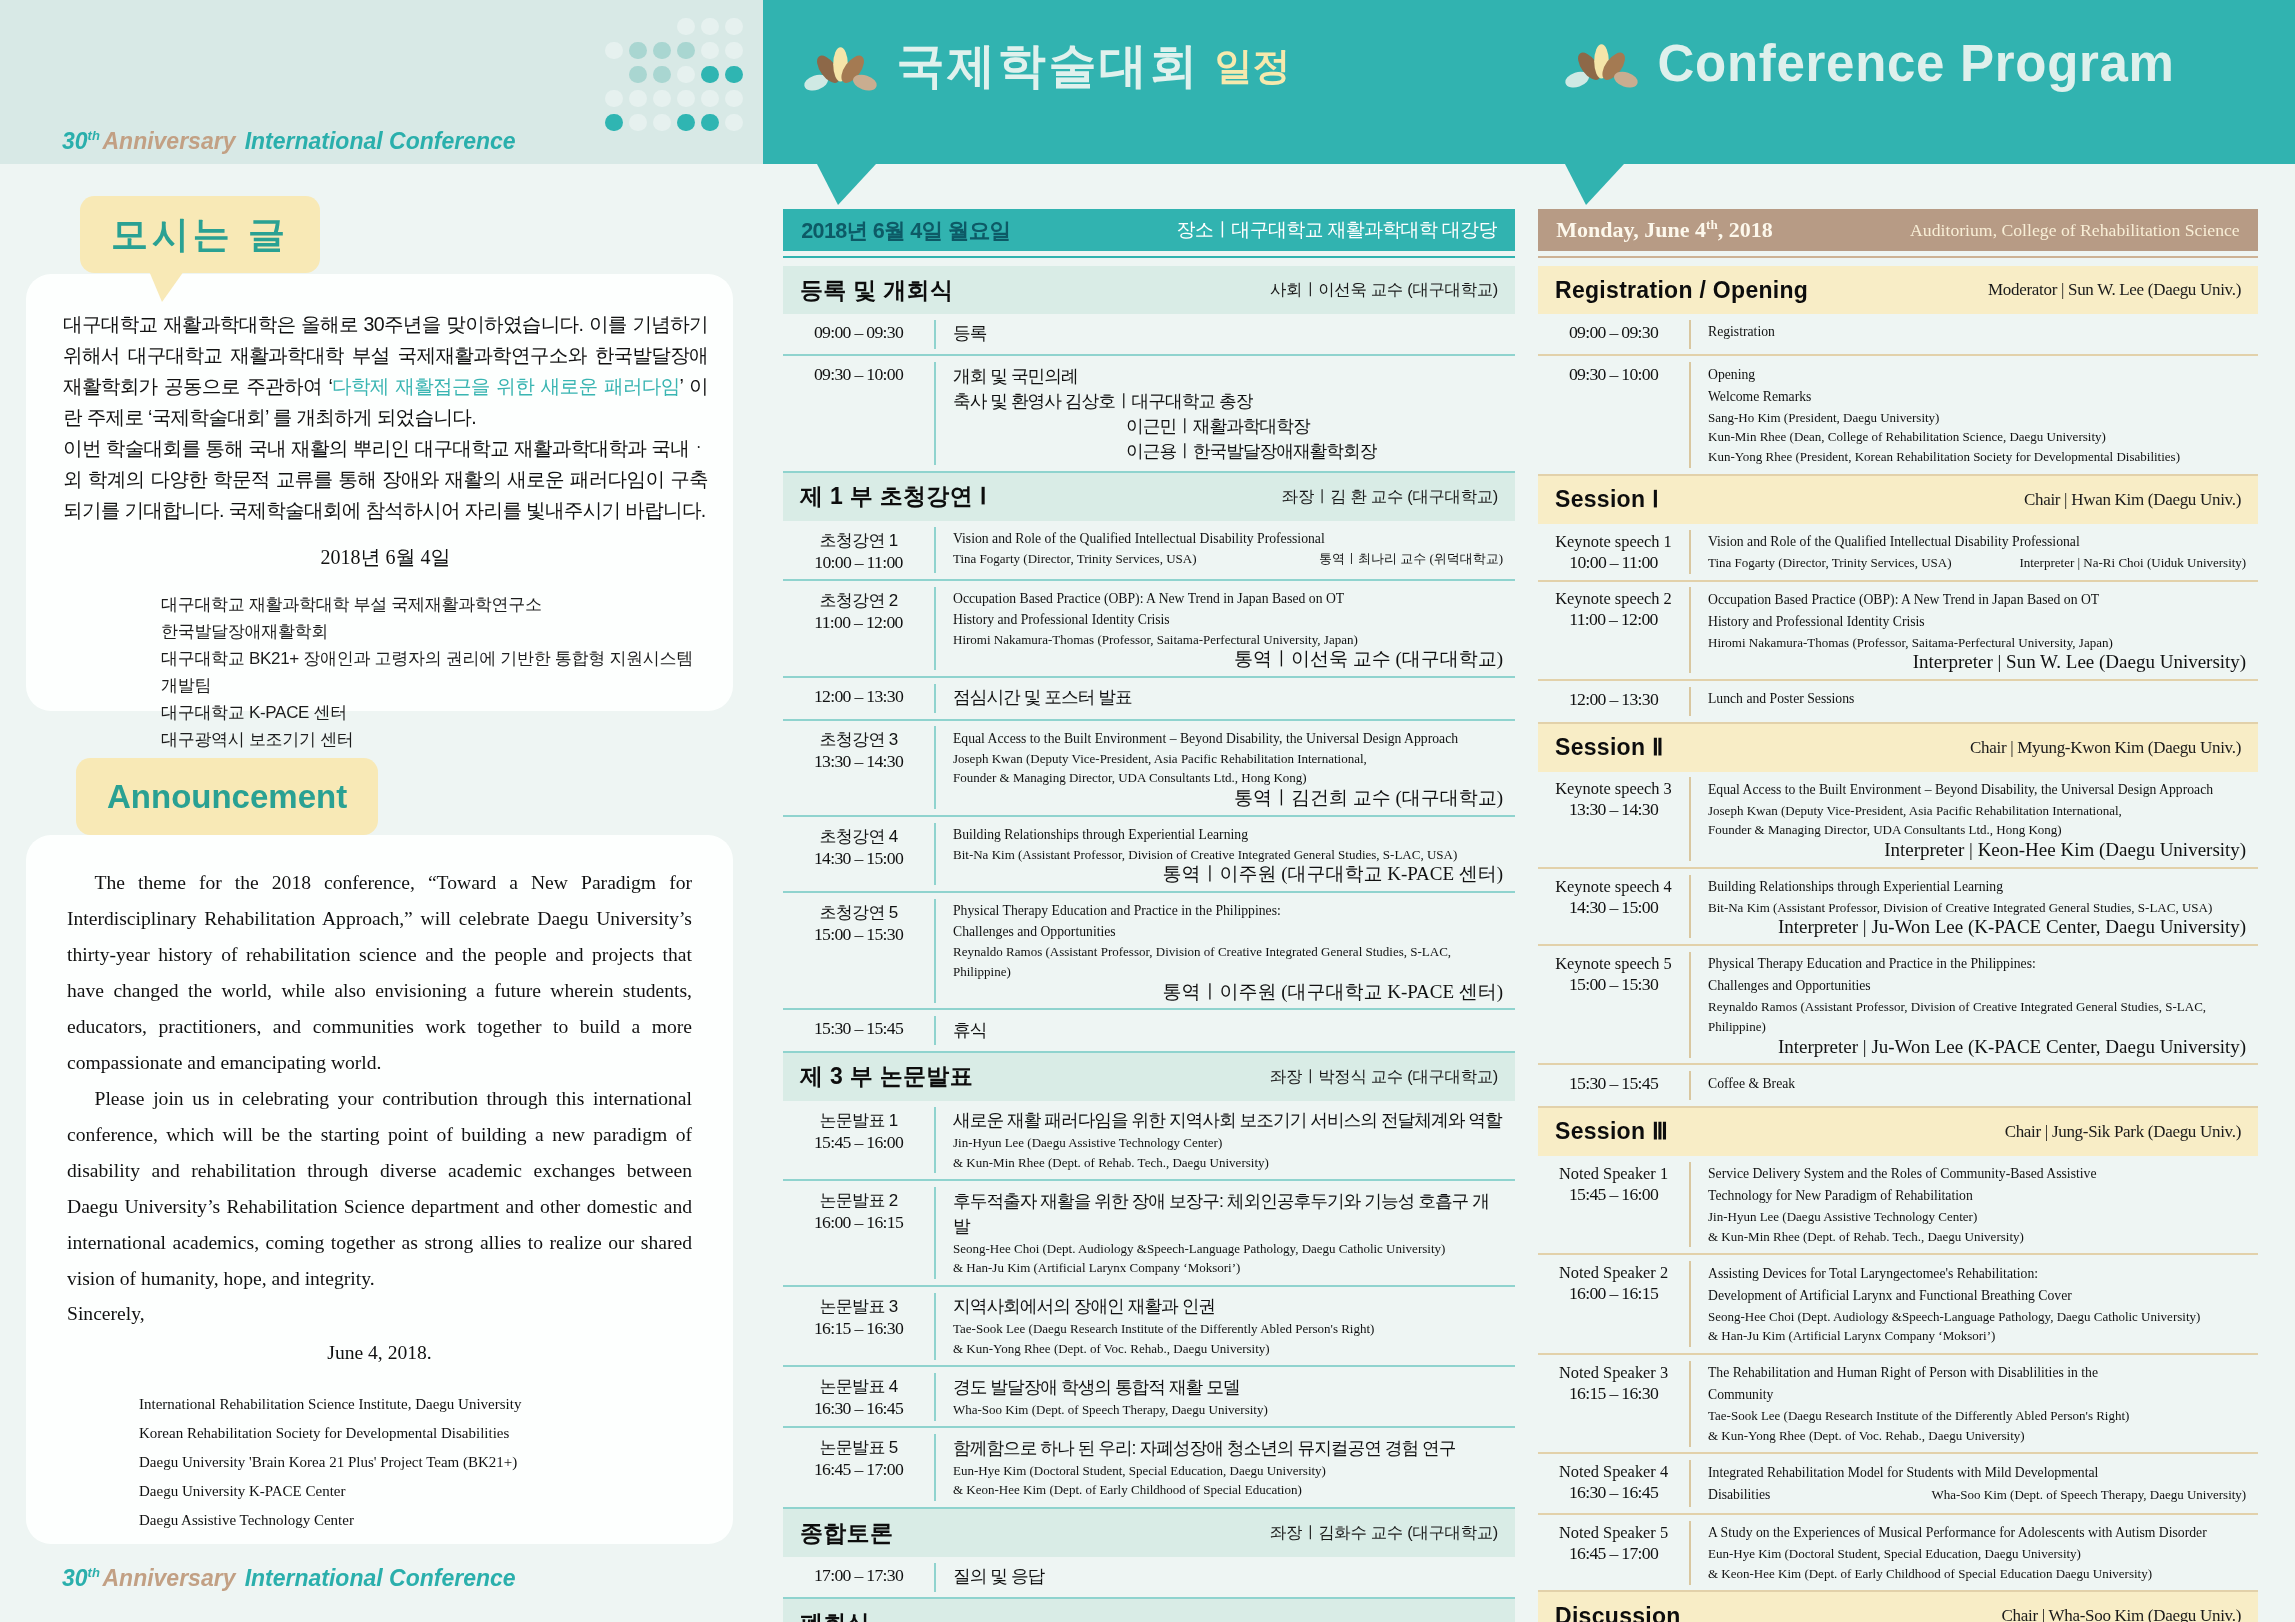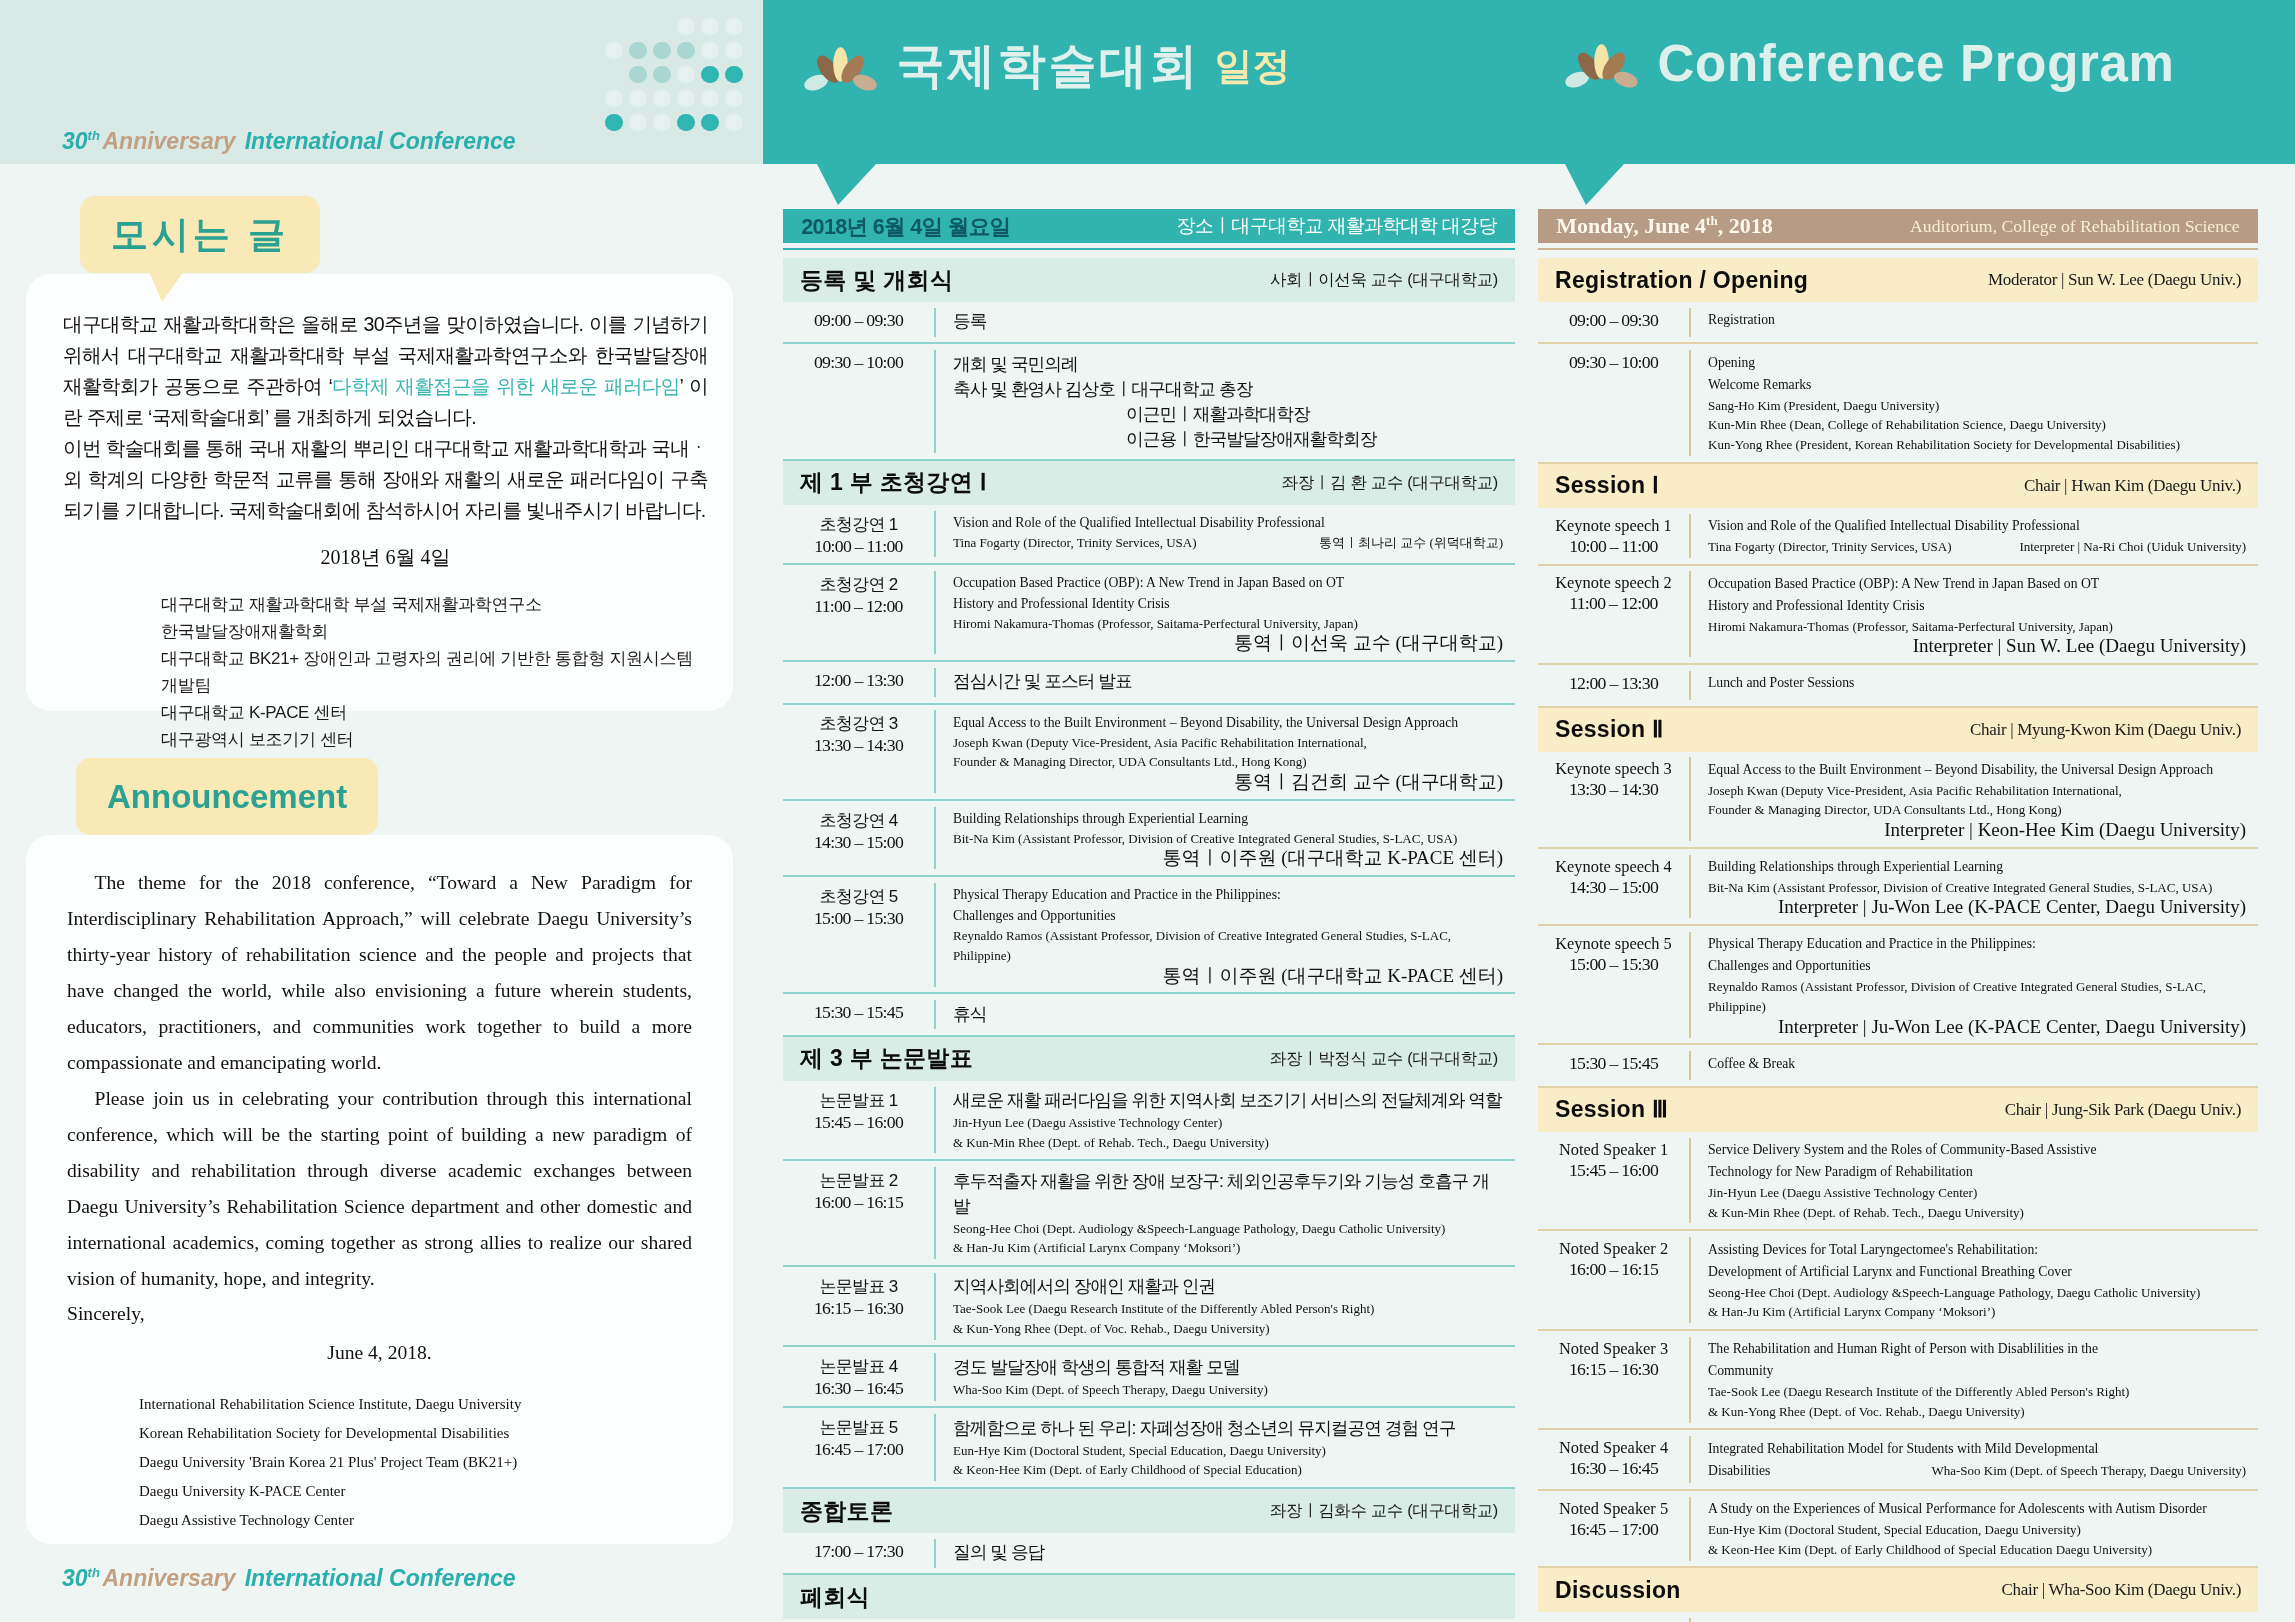--- a/index.html
+++ b/index.html
@@ -43,32 +43,32 @@
   .card-ann p{margin:0;font-family:"Liberation Serif",serif;font-size:19.6px;line-height:36px;
     text-align:justify;text-indent:27.5px;}
   .sincerely{font-family:"Liberation Serif",serif;font-size:19.6px;line-height:34px;}
   .a-date{text-align:center;font-family:"Liberation Serif",serif;font-size:19.6px;margin:10.5px 0 26px 0;}
   .org-list-en{list-style:none;margin:12px;padding:0 0 0 60px;font-family:"Liberation Serif",serif;
     font-size:15px;line-height:29px;color:#111;}
   
   .col{position:absolute;top:209px;}
   .col-kr{left:783px;width:732px;}
   .col-en{left:1538px;width:720px;}
-  .dateband{height:34px;display:flex;align-items:center;justify-content:space-between;
+  .dateband{height:42px;display:flex;align-items:center;justify-content:space-between;
     padding:0 18.3px;box-sizing:border-box;}
   .col-kr .dateband{background:#31b3b0;}
   .col-en .dateband{background:#b79b85;}
   .db-left-kr{font-size:21.6px;font-weight:bold;color:#0d5a66;letter-spacing:-0.7px;}
   .db-right-kr{font-size:19px;color:#ffffff;letter-spacing:-0.7px;}
   .db-left-en{font-family:"Liberation Serif",serif;font-size:22px;font-weight:bold;color:#fdf8ec;}
   .db-left-en sup{font-size:13px;}
   .db-right-en{font-family:"Liberation Serif",serif;font-size:17.7px;color:#f8eed6;}
   .dbl{height:5.2px;border-bottom:2.6px solid #31b3b0;margin-bottom:7.9px;}
   .col-en .dbl{border-bottom-color:#cdb294;}
-  .band{height:28px;display:flex;align-items:center;justify-content:space-between;padding:8px 17px;}
+  .band{height:48px;display:flex;align-items:center;justify-content:space-between;padding:0 17px;}
   .col-kr .band{background:#d9ece6;}
   .col-en .band{background:#f8edc6;}
   .band-title{font-size:23px;font-weight:bold;color:#0d0d0d;letter-spacing:0.3px;}
   .band-right{font-size:16.4px;color:#1a1a1a;letter-spacing:-0.3px;}
   .col-en .band-right{font-family:"Liberation Serif",serif;font-size:17px;}
   .srow{display:flex;padding:5.9px 0;}
   .col-kr .srow{border-bottom:2px solid #8fd3ce;}
   .col-en .srow{border-bottom:2px solid #e2d1aa;}
   .tcell{flex:0 0 151px;display:flex;flex-direction:column;align-items:center;justify-content:flex-start;padding-top:2px;}
   .tlabel{font-size:17px;letter-spacing:-0.7px;}

